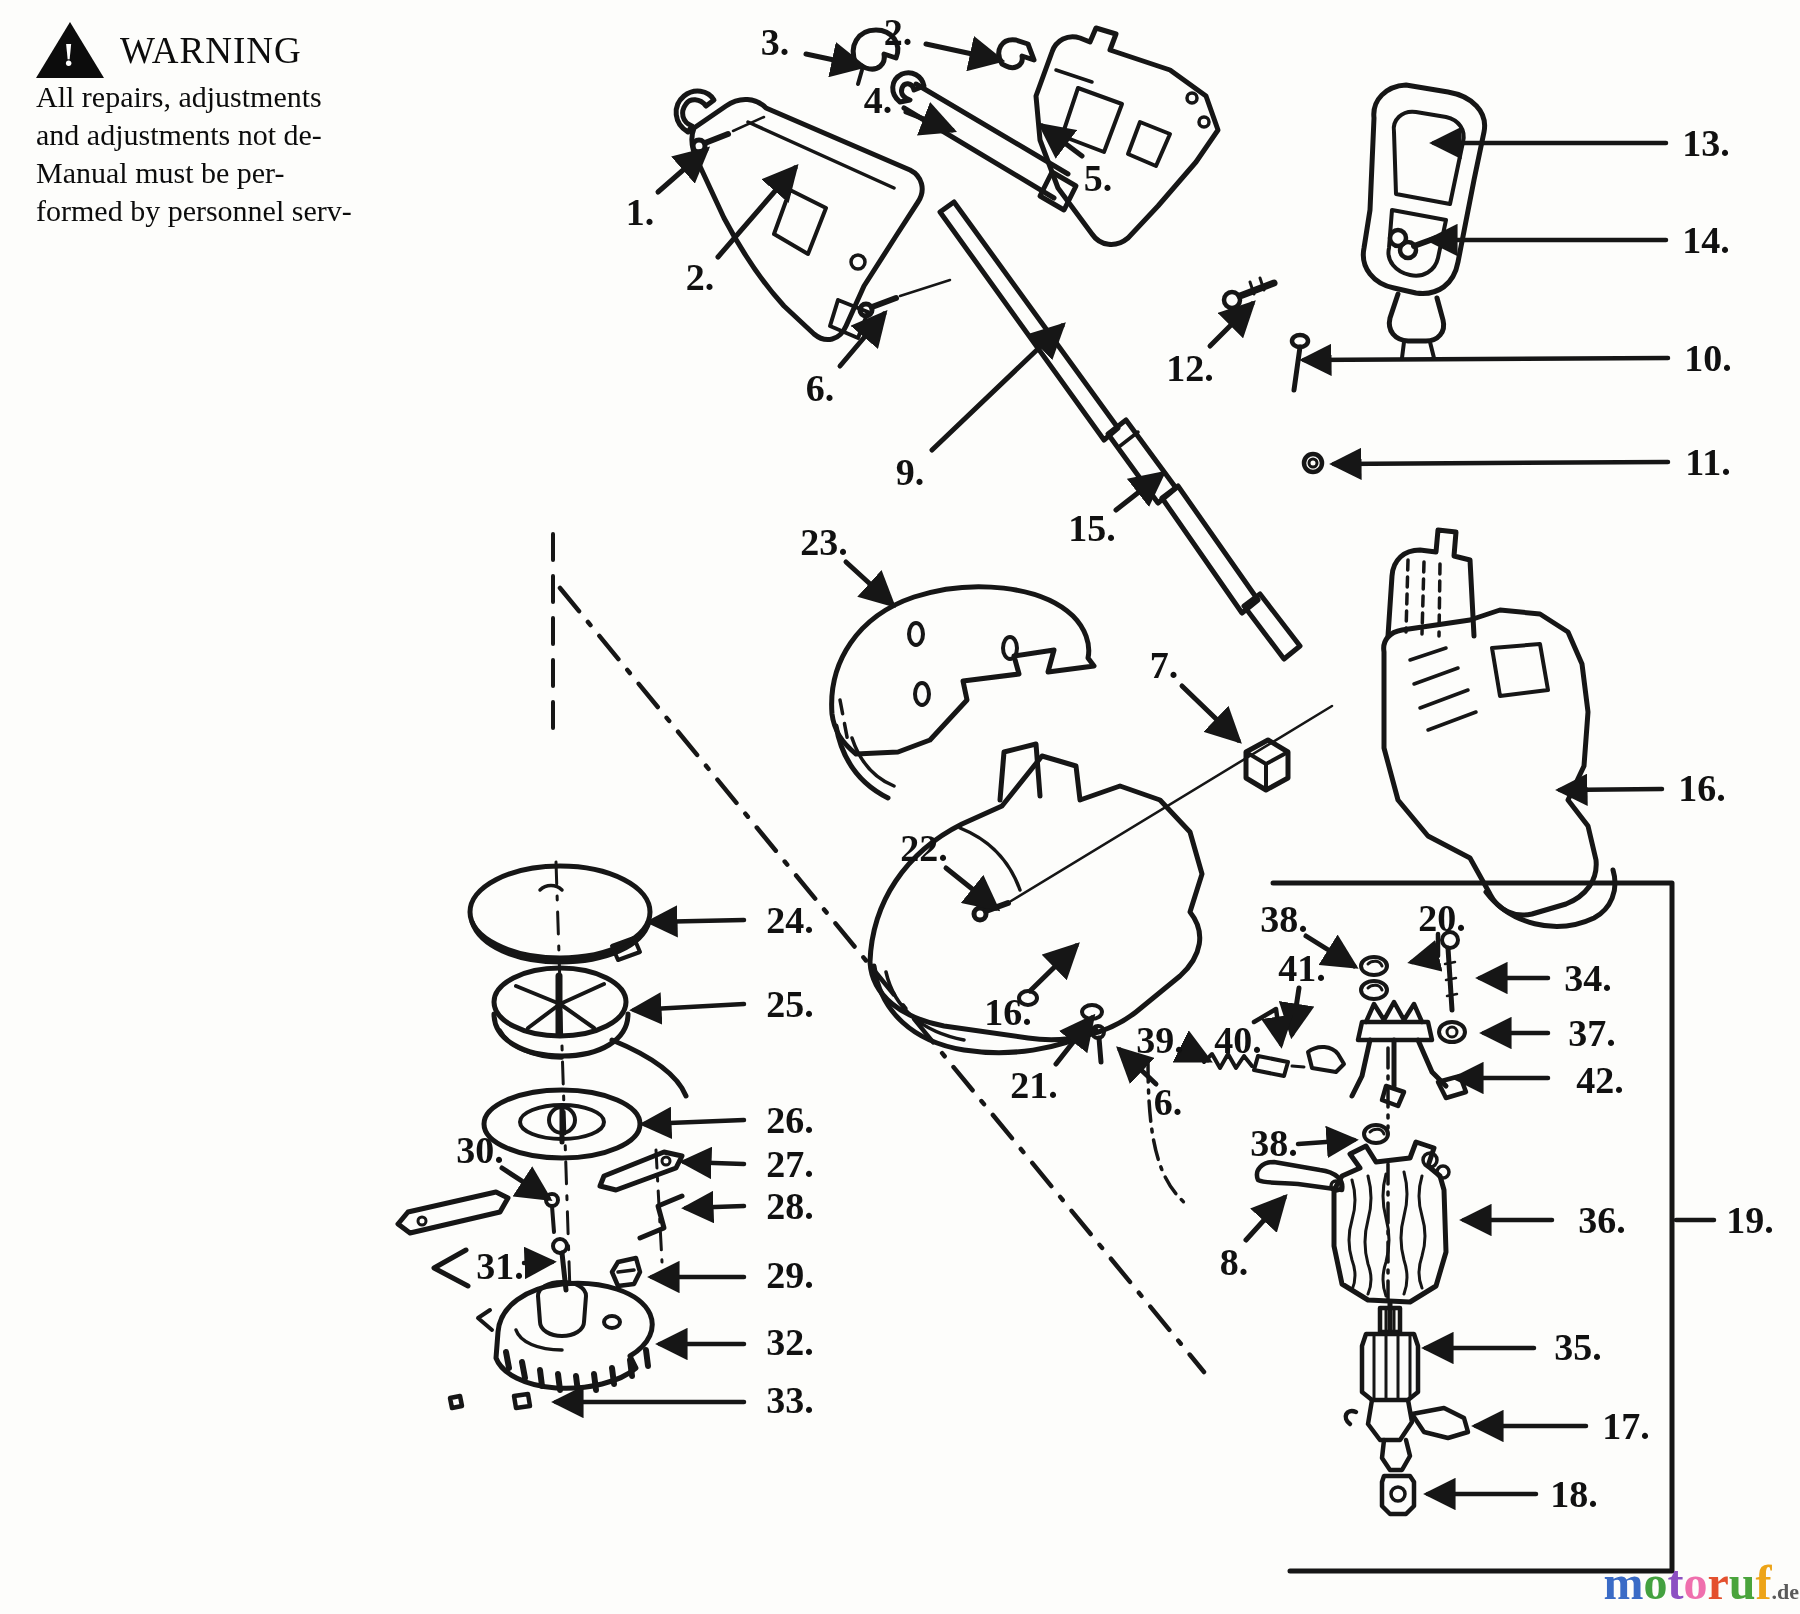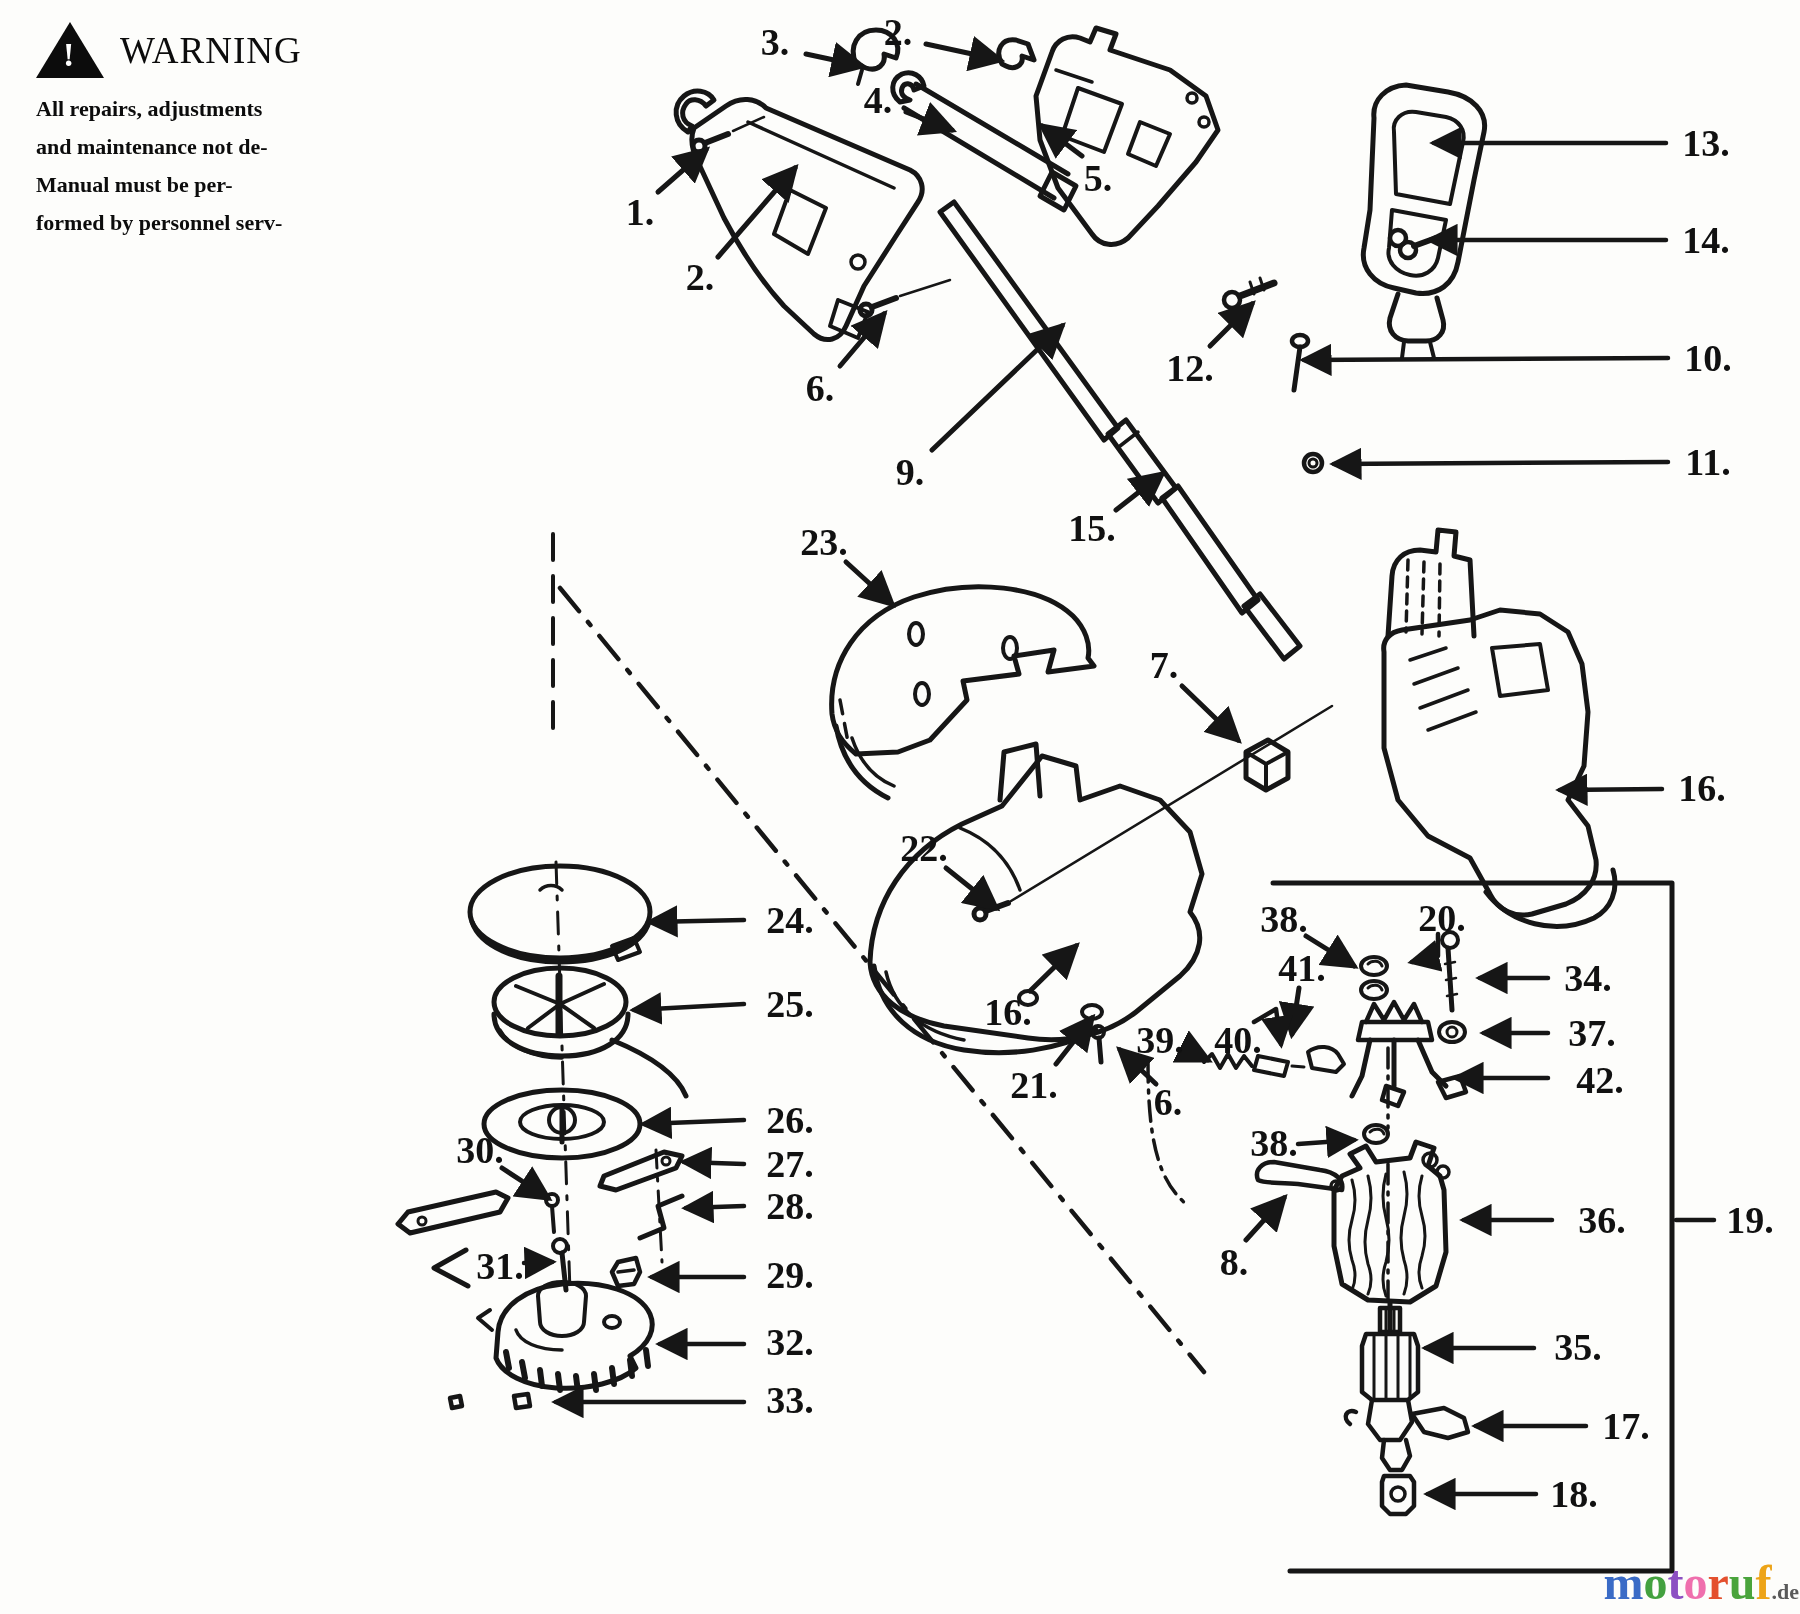--- a/index.html
+++ b/index.html
@@ -7,21 +7,21 @@
         font-family:"Liberation Serif", serif;}
   #art{position:absolute;left:0;top:0;}
   
   #warning{position:absolute;left:36px;top:22px;width:420px;color:#0c0c0c;}
   #warning .head{display:flex;align-items:center;gap:16px;}
   #warning .tri{width:0;height:0;border-left:34px solid transparent;border-right:34px solid transparent;
                 border-bottom:56px solid #0c0c0c;position:relative;}
   #warning .tri span{position:absolute;left:-7px;top:14px;color:#fff;font-weight:bold;font-size:34px;
                 font-family:"Liberation Serif",serif;}
   #warning .title{font-size:37px;font-weight:normal;letter-spacing:1px;}
-  #warning .body{margin-top:12px;font-size:22px;font-weight:bold;line-height:38px;}
+  #warning .body{font-size:30px;font-weight:normal;line-height:38px;}
   #warning .body div{white-space:nowrap;}
   
   #watermark{position:absolute;right:1px;bottom:4px;font-weight:bold;font-size:48px;
              font-family:"Liberation Serif",serif;letter-spacing:0px;}
   #watermark .de{font-size:22px;color:#5a5a5a;font-weight:bold;}
   
   .ink{stroke:#161616;fill:none;stroke-linecap:round;stroke-linejoin:round;}
   text.co{font-family:"Liberation Serif",serif;font-weight:bold;font-size:38px;fill:#111;}
 </style>
 </head>
@@ -503,21 +503,21 @@
 
   <div id="warning">
     <div class="head">
       <div class="tri">
           <span>!</span>
         </div>
       <div class="title">WARNING</div>
     </div>
     <div class="body">
       <div>All repairs, adjustments</div>
-      <div>and maintenance not de-</div>
+      <div>and adjustments not de-</div>
       <div>Manual  must  be  per-</div>
       <div>formed by personnel serv-</div>
     </div>
   </div>
 
   <div id="watermark">
     <span style="color: rgb(58, 107, 198);">m</span><span style="color: rgb(67, 161, 63);">o</span><span style="color: rgb(140, 80, 194);">t</span><span style="color: rgb(239, 111, 173);">o</span><span style="color: rgb(228, 80, 46);">r</span><span style="color: rgb(74, 164, 60);">u</span><span style="color: rgb(237, 164, 24);">f</span><span class="de">.de</span>
   </div>
 
 </div>

